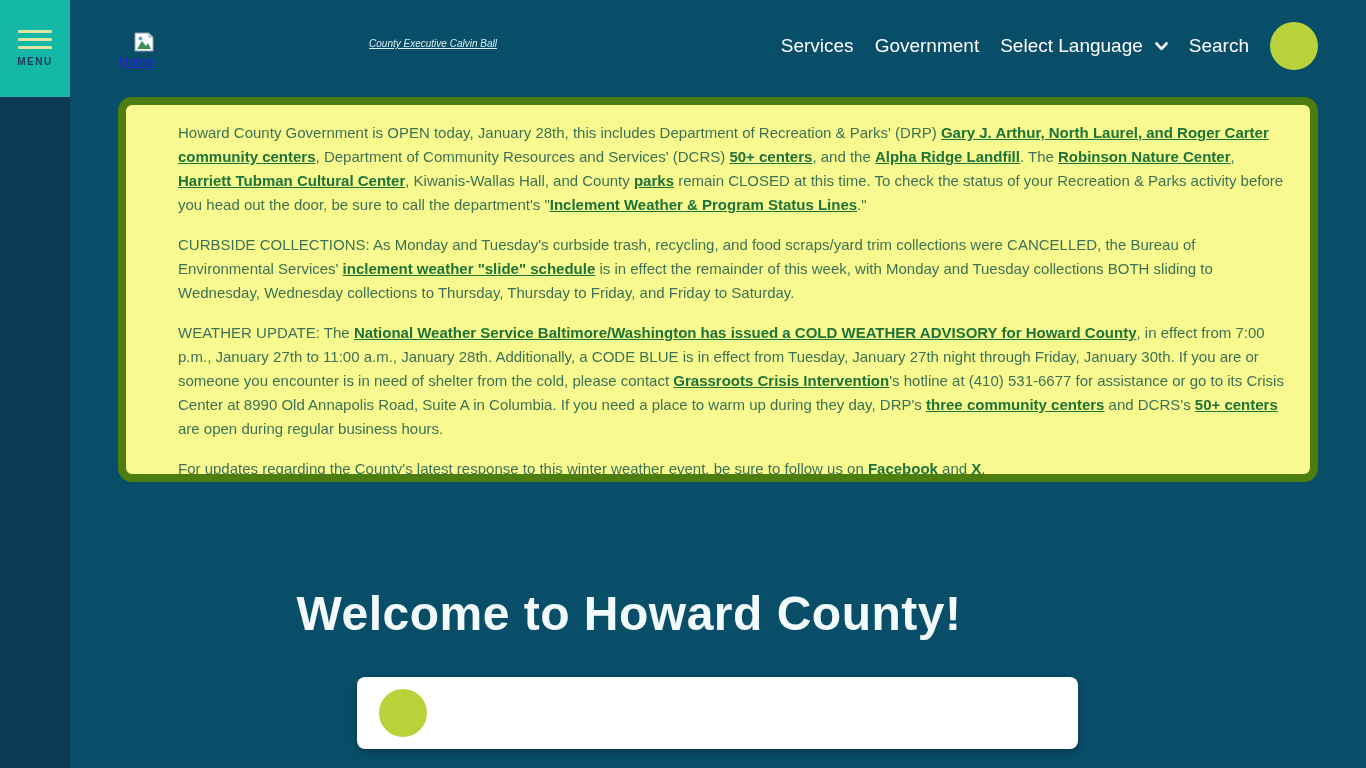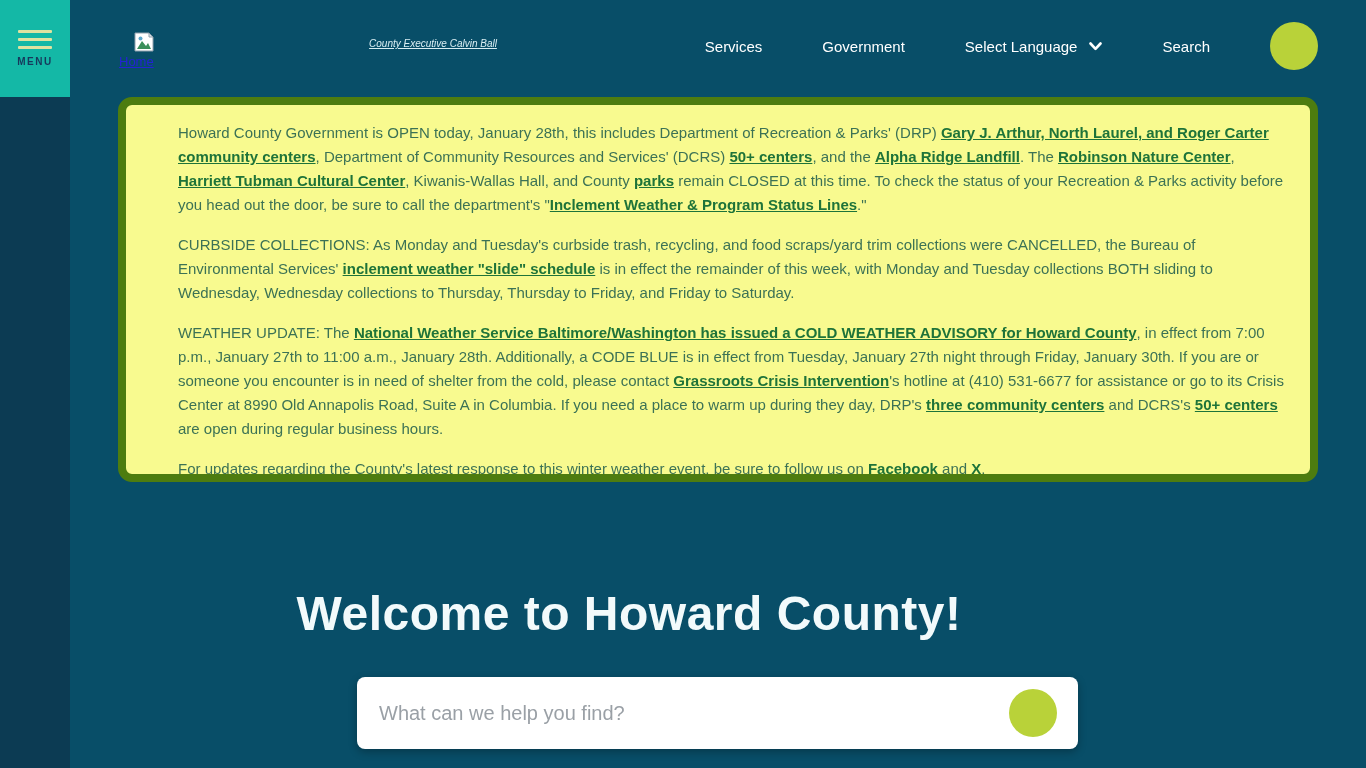--- a/index.html
+++ b/index.html
@@ -28,22 +28,22 @@
     display:inline-flex; align-items:flex-end; gap:2px;
     color:#2323d4; font-size:13px; text-decoration:underline; cursor:pointer;flex-direction:column;
   }
   .header-title {
     position:absolute; left:433px; top:38px; transform:translateX(-50%);
     color:#d9eef3; font-size:10px; font-style:italic;
     text-decoration:underline; white-space:nowrap; cursor:pointer;
   }
   .header-nav {
     position:absolute; right:48px; top:22px; height:48px;
-    display:flex; align-items:center; gap:60px;
-    color:#ffffff; font-size:15px;
+    display:flex; align-items:center; gap:21px;
+    color:#ffffff; font-size:19px;
   }
   .nav-item { cursor:pointer; white-space:nowrap; }
   .lang-group { display:flex; align-items:center; gap:12px; cursor:pointer; }
   .chev { display:block; }
   .circle-btn {
     width:48px; height:48px; border-radius:50%;
     background:#b9d239; border:none; cursor:pointer; flex:0 0 auto;
   }
 
   .alert-box {
@@ -118,15 +118,14 @@
 <div class="alert-box">
     <p><span>Howard County Government is OPEN today, January 28th, this includes Department of Recreation &amp; Parks' (DRP) </span><a>Gary J. Arthur, North Laurel, and Roger Carter community centers</a><span>, Department of Community Resources and Services' (DCRS) </span><a>50+ centers</a><span>, and the </span><a>Alpha Ridge Landfill</a><span>. The </span><a>Robinson Nature Center</a><span>, </span><a>Harriett Tubman Cultural Center</a><span>, Kiwanis-Wallas Hall, and County </span><a>parks</a><span> remain CLOSED at this time. To check the status of your Recreation &amp; Parks activity before you head out the door, be sure to call the department's "</span><a>Inclement Weather &amp; Program Status Lines</a><span>."</span></p>
     <p><strong>CURBSIDE COLLECTIONS:</strong><span> As Monday and Tuesday's curbside trash, recycling, and food scraps/yard trim collections were CANCELLED, the Bureau of Environmental Services' </span><a>inclement weather "slide" schedule</a><span> is in effect the remainder of this week, with Monday and Tuesday collections BOTH sliding to Wednesday, Wednesday collections to Thursday, Thursday to Friday, and Friday to Saturday.</span></p>
     <p><strong>WEATHER UPDATE:</strong><span> The </span><a>National Weather Service Baltimore/Washington has issued a COLD WEATHER ADVISORY for Howard County</a><span>, in effect from 7:00 p.m., January 27th to 11:00 a.m., January 28th. Additionally, a CODE BLUE is in effect from Tuesday, January 27th night through Friday, January 30th. If you are or someone you encounter is in need of shelter from the cold, please contact </span><a>Grassroots Crisis Intervention</a><span>'s hotline at (410) 531-6677 for assistance or go to its Crisis Center at 8990 Old Annapolis Road, Suite A in Columbia. If you need a place to warm up during they day, DRP's </span><a>three community centers</a><span> and DCRS's </span><a>50+ centers</a><span> are open during regular business hours.</span></p>
     <p><span>For updates regarding the County's latest response to this winter weather event, be sure to follow us on </span><a>Facebook</a><span> and </span><a>X</a><span>.</span></p>
   </div>
 
 <h1 class="welcome-heading">Welcome to Howard County!</h1>
 
 <div class="search-bar">
-  <input class="search-input" type="text" placeholder="What can we help you find?" style="">
   <button class="circle-btn"></button>
 </div>
 
 </body></html>

